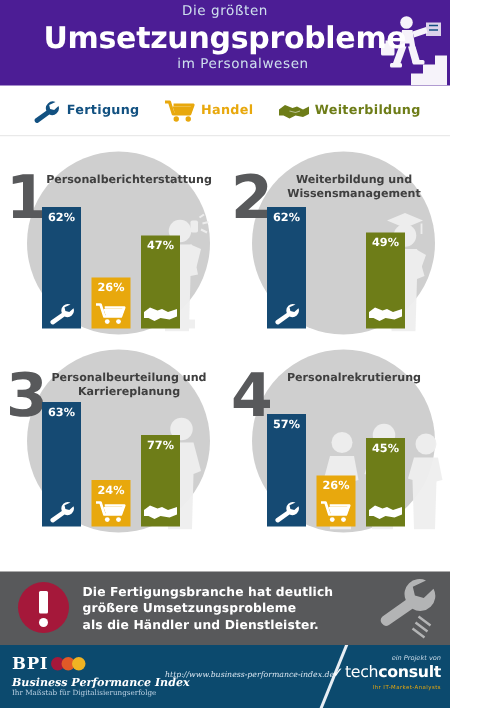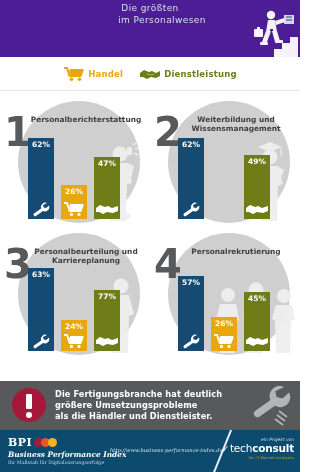--- a/index.html
+++ b/index.html
@@ -99,20 +99,21 @@
   .tick{display:inline-block;color:#ffffff;font-size:9px;margin-right:1px;}
 </style>
 </head>
 <body>
 
 <div class="poster">
 
   <div class="header">
     <div class="header-text">
       <div class="hl1">Die größten</div>
+      <div class="hl2">Umsetzungsprobleme</div>
       <div class="hl3">im Personalwesen</div>
     </div>
     <svg class="header-art" viewBox="0 0 54 52">
       <g fill="#ffffff" opacity="0.95">
         <rect x="30" y="44" width="8" height="8"></rect>
         <rect x="38" y="38" width="8" height="14"></rect>
         <rect x="46" y="32" width="8" height="20"></rect>
         <circle cx="27" cy="10" r="4.2"></circle>
         <path d="M24 15 L31 15 L33 27 L29 27 L29 24 L26 24 L26 27 L22 27 Z"></path>
         <path d="M22 26 L27 26 L23 37 L18 37 Z"></path>
@@ -122,35 +123,41 @@
         <path d="M31 16 L40 13 L41 17 L32 20 Z"></path>
         <rect x="10" y="24" width="9" height="8" rx="1"></rect>
         <rect x="13" y="22" width="3" height="3"></rect>
         <path d="M40 10 h10 v9 h-10 z" opacity="0.85"></path>
         <path d="M42 12 h6 M42 15 h6" stroke="#125181" stroke-width="1" fill="none"></path>
       </g>
     </svg>
   </div>
 
   <div class="legend">
+    <div class="leg leg-fert">
+      <svg class="leg-ico" viewBox="0 0 22 16">
+        <path d="M17 2 a4.6 4.6 0 0 0-6.1 5.9 L3.4 13.2 a1.7 1.7 0 0 0 2 2.6 L12.9 10.4 A4.6 4.6 0 0 0 19 4.6 L16.1 7.3 L13.4 6.6 L12.8 4 Z" fill="#125181"></path>
+      </svg>
+      <span class="leg-lab">Fertigung</span>
+    </div>
     <div class="leg leg-hand">
       <svg class="leg-ico" viewBox="0 0 22 16">
         <path d="M1 2 h3 l2.5 8 h11 l2.2-6 h-13" fill="none" stroke="#e8a80d" stroke-width="2.1" stroke-linejoin="round"></path>
         <path d="M6 5 h14 l-1.8 5 h-10.5 z" fill="#e8a80d"></path>
         <circle cx="8.5" cy="13.3" r="1.8" fill="#e8a80d"></circle>
         <circle cx="16.5" cy="13.3" r="1.8" fill="#e8a80d"></circle>
       </svg>
       <span class="leg-lab">Handel</span>
     </div>
     <div class="leg leg-dien">
       <svg class="leg-ico" viewBox="0 0 22 16">
         <path d="M1 7 L5 4 L10 6 L13 5 L17 7 L21 5 L21 10 L17 12 L12 11 L8 13 L4 11 L1 11 Z" fill="#6e7d18"></path>
         <path d="M8 8 L12 9 L15 8" stroke="#ffffff" stroke-width="0.8" fill="none" opacity="0.5"></path>
       </svg>
-      <span class="leg-lab">Dienstleistung</span>
+      <span class="leg-lab">Weiterbildung</span>
     </div>
   </div>
 
   <div class="grid">
 
     <div class="panel p1">
       <div class="disc"></div>
       <div class="rank">1</div>
       <div class="ptitle">Personalberichterstattung</div>
       <svg class="silhouette" viewBox="0 0 44 80">

